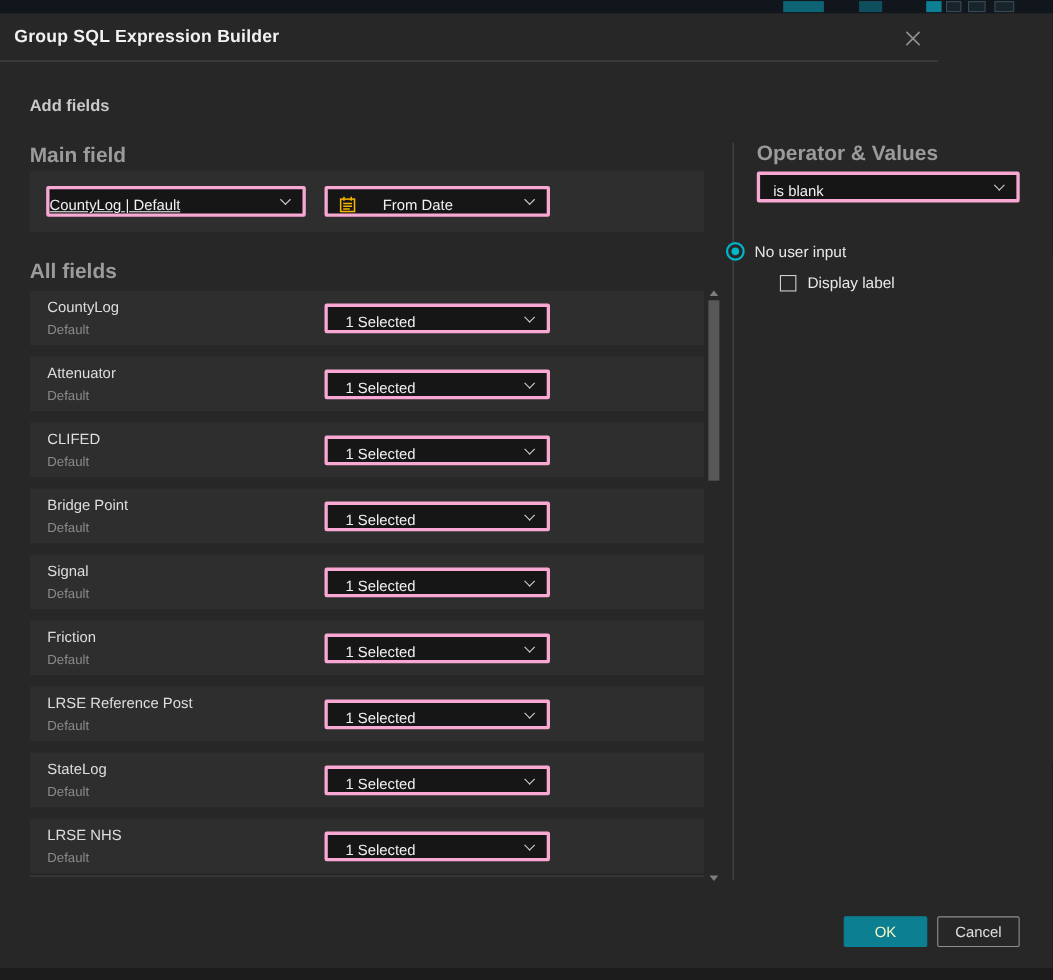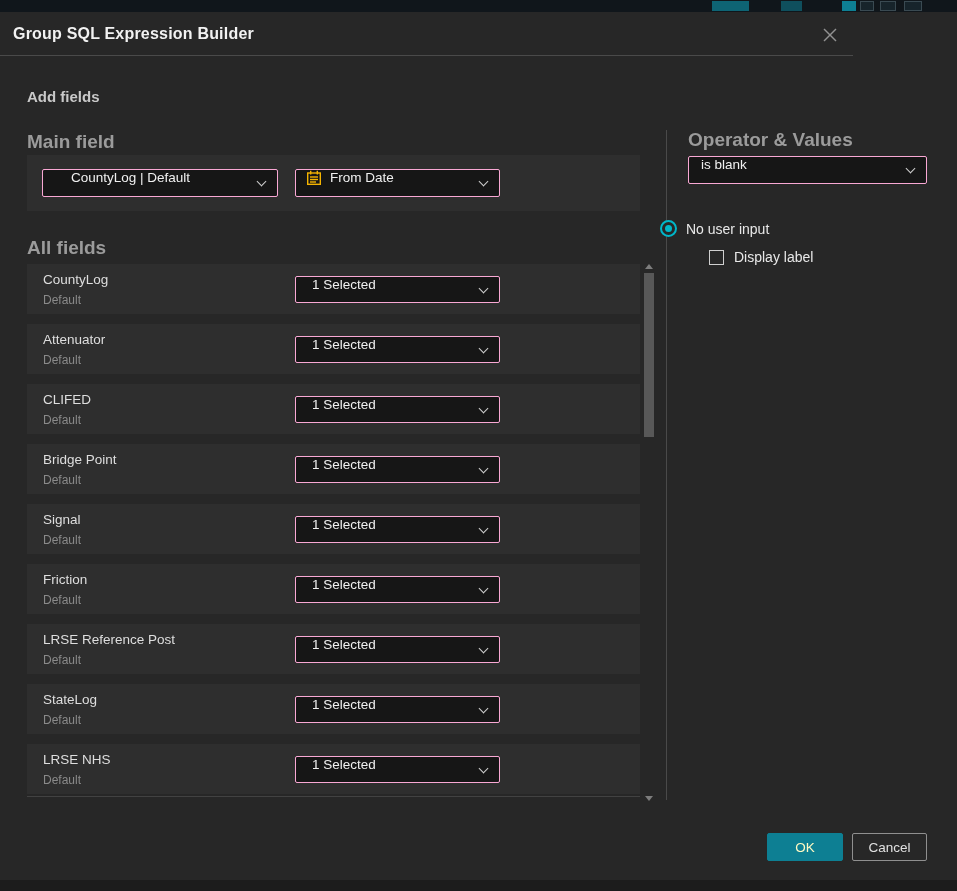--- a/index.html
+++ b/index.html
@@ -23,28 +23,28 @@
   .dialog-header { position:absolute; left:0; top:0; width:853px; height:44px; border-bottom:1px solid #4a4a4a; }
   .dialog-title { position:absolute; left:13px; top:0; line-height:44px; font-size:16px; font-weight:700; color:#f2f2f2; letter-spacing:.2px; }
   .close-btn { position:absolute; right:14px; top:14px; width:18px; height:18px; cursor:pointer; opacity:.75; }
 
   .section-heading { position:absolute; left:27px; font-size:15px; font-weight:700; color:#c9c9c9; }
   .sub-label { position:absolute; left:27px; font-size:19px; font-weight:700; color:#9b9b9b; }
 
   
   .main-field-panel { position:absolute; left:27px; top:143px; width:613px; height:56px; background:#2e2e2e; }
 
-  .dropdown { position:absolute; height:28px; background:#161616; border:1px solid #f9a8d4; border-radius:2px;
-              display:flex; align-items:flex-start; cursor:pointer; }
+  .dropdown { position:absolute; height:28px; background:#161616; border:3px solid #f9a8d4; border-radius:2px;
+              display:flex; align-items:flex-end; cursor:pointer; }
   .dropdown .dd-label { font-size:13.5px; color:#f0f0f0; white-space:nowrap; overflow:hidden; }
   .chev { position:absolute; right:12px; top:50%; width:7px; height:7px; margin-top:-5px;
           border-right:1.5px solid #cfcfcf; border-bottom:1.5px solid #cfcfcf; transform:rotate(45deg); }
-  .dd-source { left:15px; top:14px; width:236px; padding-left:28px; }
+  .dd-source { left:15px; top:14px; width:236px; padding-left:0;text-decoration:underline; }
   .dd-field  { left:268px; top:14px; width:205px; padding-left:10px; }
-  .dd-field .dd-label { margin-left:8px; }
+  .dd-field .dd-label { margin-left:24px; }
 
   
   .fields-list { position:absolute; left:27px; top:252px; width:613px; height:533px; border-bottom:1px solid #424242; overflow:hidden; }
   .field-row { position:relative; width:613px; height:50px; margin-bottom:10px; background:#2e2e2e; }
   .field-name { position:absolute; left:16px; top:8px; font-size:13.5px; color:#dedede; }
   .field-sub  { position:absolute; left:16px; top:29px; font-size:12px; color:#8a8a8a; }
   .dd-row { left:268px; top:12px; width:205px; height:27px; padding-left:16px; }
 
   
   .scrollbar { position:absolute; left:642px; top:250px; width:14px; height:541px; }

